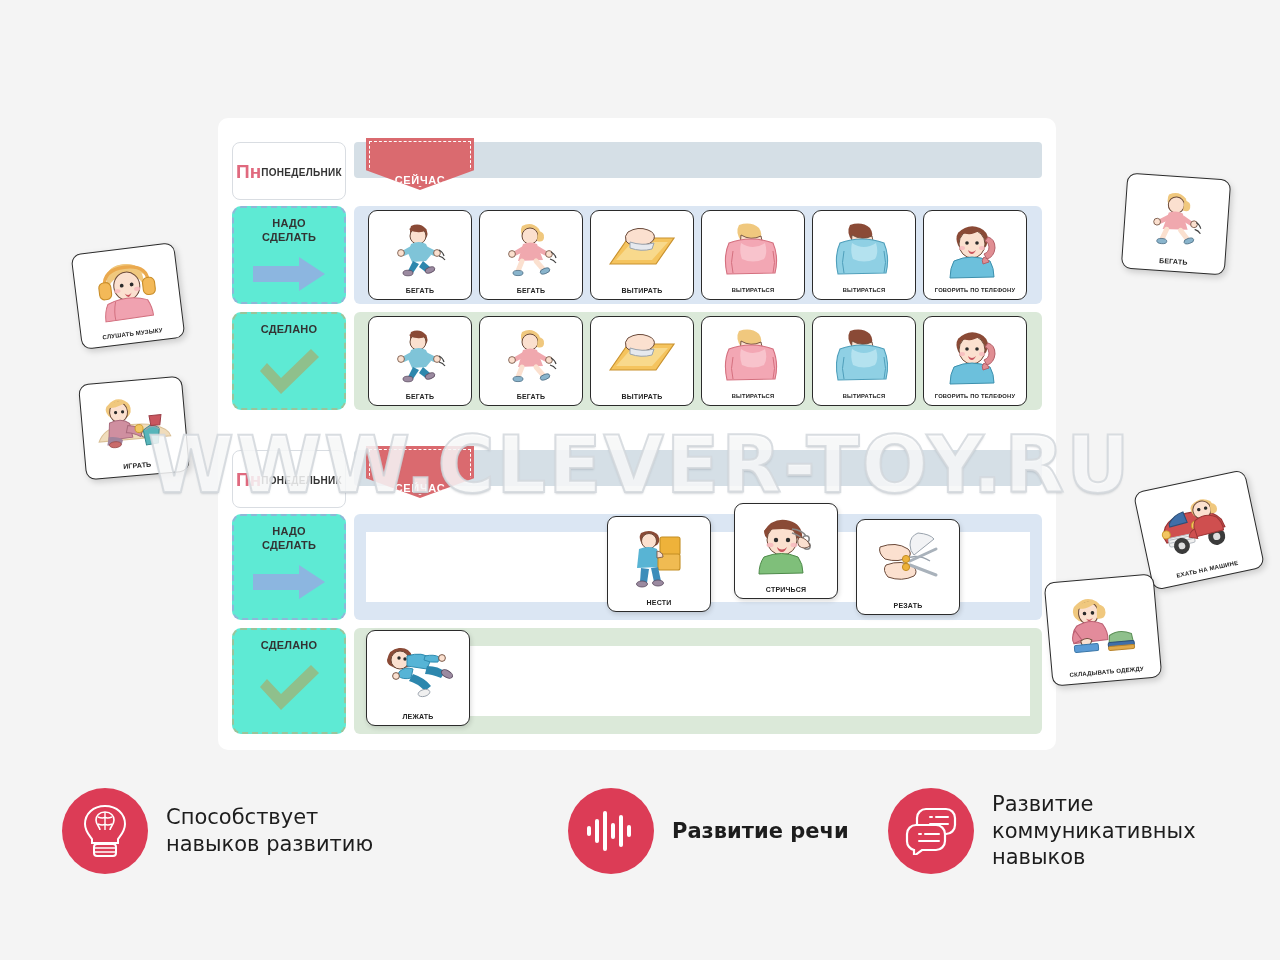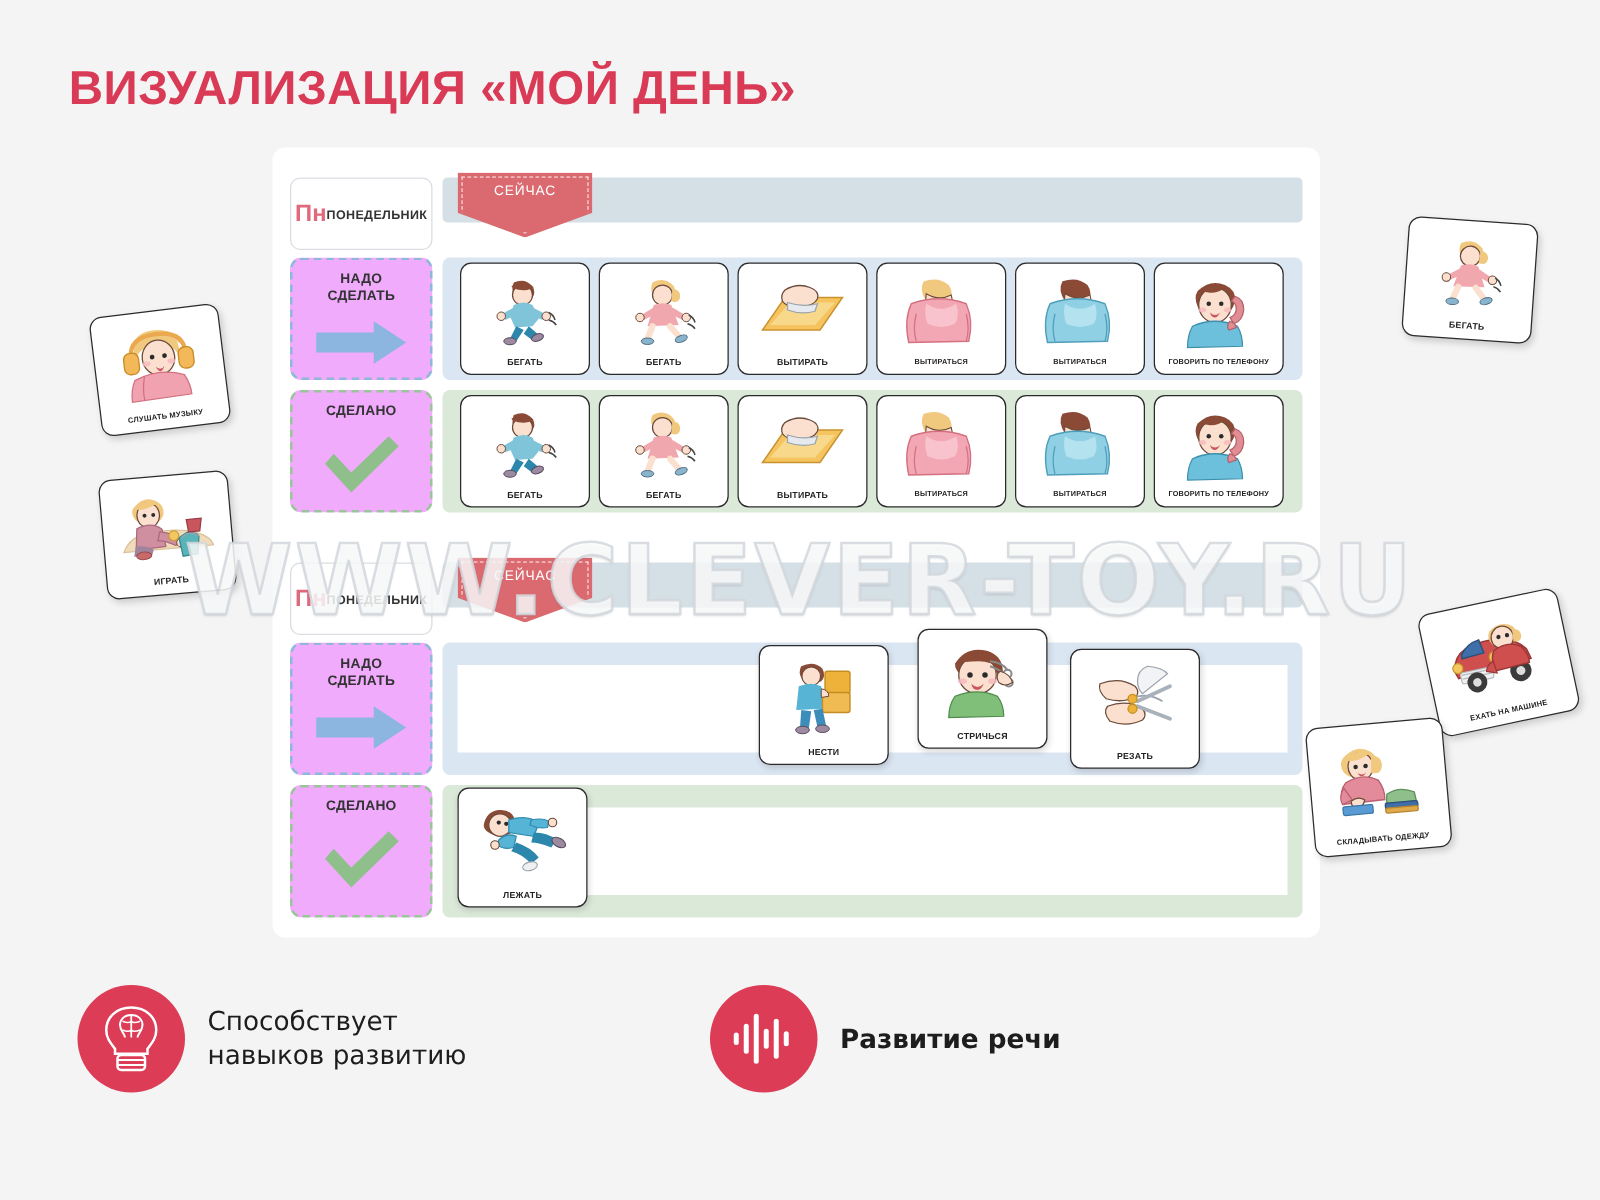--- a/index.html
+++ b/index.html
@@ -53,34 +53,34 @@
   .now-banner .inner {
     width: 100%; height: 100%;
     display: flex; align-items: flex-start; justify-content: center;
     padding-top: 9px;
   }
   .now-banner .dash {
     position: absolute; left: 3px; top: 3px; right: 3px; bottom: 3px;
     border: 1px dashed #ffffff;
     clip-path: polygon(0 0, 100% 0, 100% 62%, 50% 100%, 0 62%);
   }
-  .now-label { font-size: 11px; font-weight: 400; color: #fff; letter-spacing: .7px; position: relative; z-index: 2; }
+  .now-label { font-size: 11px; font-weight: 700; color: #fff; letter-spacing: .7px; position: relative; z-index: 2; margin-top: 27px; }
 
   
   .header-strip {
     position: absolute; left: 136px; top: 14px;
     width: 688px; height: 36px;
     background: #d5dfe6; border-radius: 4px;
   }
 
   
   .label-box {
     position: absolute; left: 14px;
     width: 114px; height: 98px;
-    border-radius: 9px; background: #f0abfc;
+    border-radius: 9px; background: #5eead4;
     display: flex; flex-direction: column; align-items: center; justify-content: flex-start;
     padding-top: 9px;
   }
   .label-box.todo { top: 78px; border: 2px dashed #8fb7d8; }
   .label-box.done { top: 184px; border: 2px dashed #9bc49b; }
   #board-2 .label-box.todo { top: 78px; height: 106px; }
   #board-2 .label-box.done { top: 192px; height: 106px; }
   .label-text { font-size: 11px; font-weight: 700; color: #333; text-align: center; line-height: 1.25; letter-spacing: .2px; }
 
   .arrow-icon { margin-top: 10px; }
@@ -160,21 +160,20 @@
   .feature-text {
     font-size: 21px; color: #1d1d1d; line-height: 1.28;
     font-family: "DejaVu Sans", sans-serif; max-width: 250px;
   }
 </style>
 </head>
 <body>
 
 <div class="page">
 
-  <div class="title">ВИЗУАЛИЗАЦИЯ «МОЙ ДЕНЬ»</div>
 
   <div class="panel">
 
     <div class="board" id="board-1">
 
       <div class="header-strip"></div>
 
       <div class="day-card">
         <span class="day-abbr">Пн</span>
         <span class="day-full">ПОНЕДЕЛЬНИК</span>
@@ -677,16 +676,27 @@
             <rect x="18" y="4" width="4" height="40" rx="2"></rect>
             <rect x="26" y="16" width="4" height="16" rx="2"></rect>
             <rect x="34" y="8" width="4" height="32" rx="2"></rect>
             <rect x="42" y="18" width="4" height="12" rx="2"></rect>
           </g>
         </svg>
       </span>
       <span class="feature-text">Развитие речи</span>
     </div>
 
+    <div class="feature" id="feature-2">
+      <span class="feature-circle">
+        <svg width="54" height="48" viewBox="0 0 54 48">
+          <path d="M22 2 h20 a9 9 0 0 1 9 9 v7 a9 9 0 0 1 -9 9 h-16 l-8 6 v-6 a9 9 0 0 1 -5 -9 v-7 a9 9 0 0 1 9 -9z" fill="none" stroke="#fff" stroke-width="2.2"></path>
+          <path d="M26 10 h2 M32 10 h12 M26 17 h18" stroke="#fff" stroke-width="2" stroke-linecap="round"></path>
+          <path d="M12 18 h20 a9 9 0 0 1 9 9 v7 a9 9 0 0 1 -9 9 h-14 l-8 6 v-6 a9 9 0 0 1 -7 -9 v-7 a9 9 0 0 1 9 -9z" fill="#dc3c56" stroke="#fff" stroke-width="2.2"></path>
+          <path d="M15 27 h2 M21 27 h14 M15 34 h20" stroke="#fff" stroke-width="2" stroke-linecap="round"></path>
+        </svg>
+      </span>
+      <span class="feature-text">Развитие коммуникативных навыков</span>
+    </div>
 
   </div>
 
 </div>
 
 </body></html>

